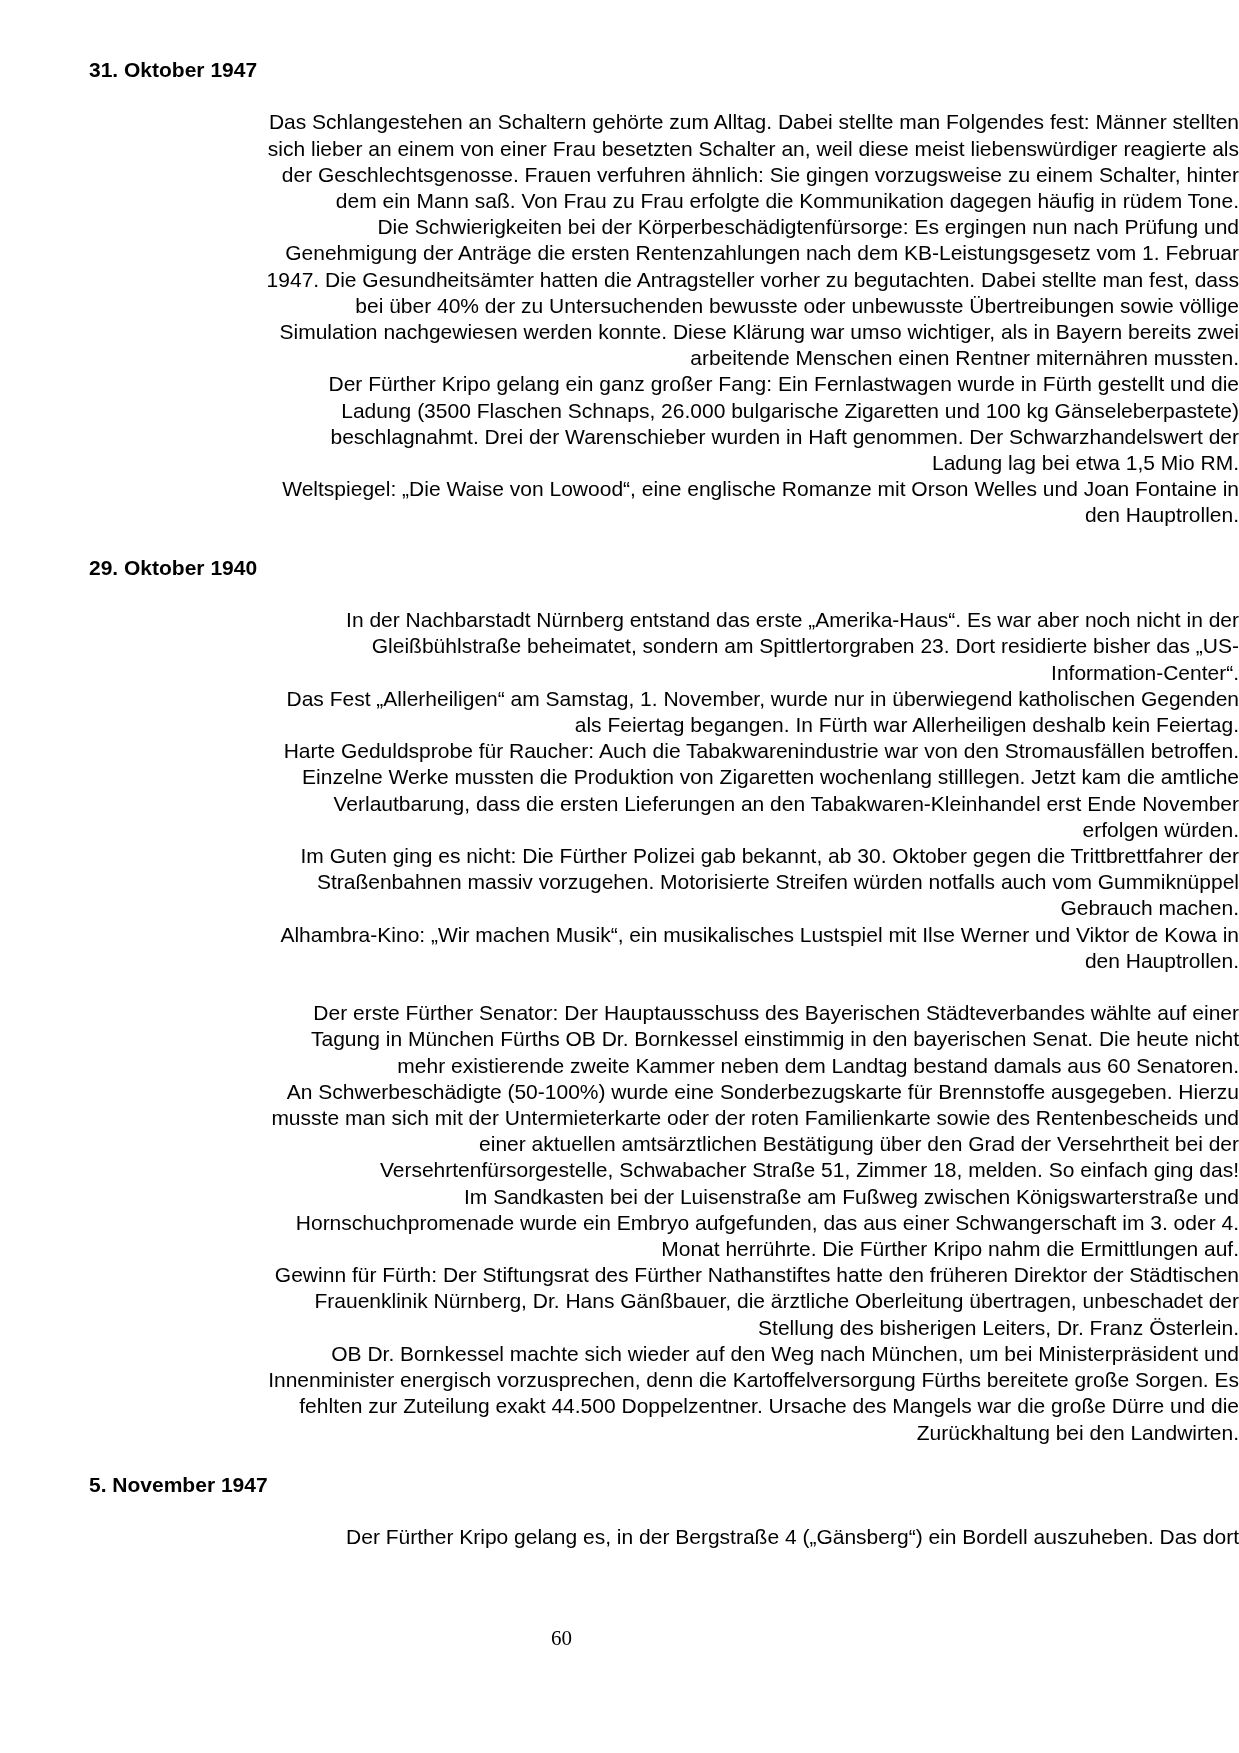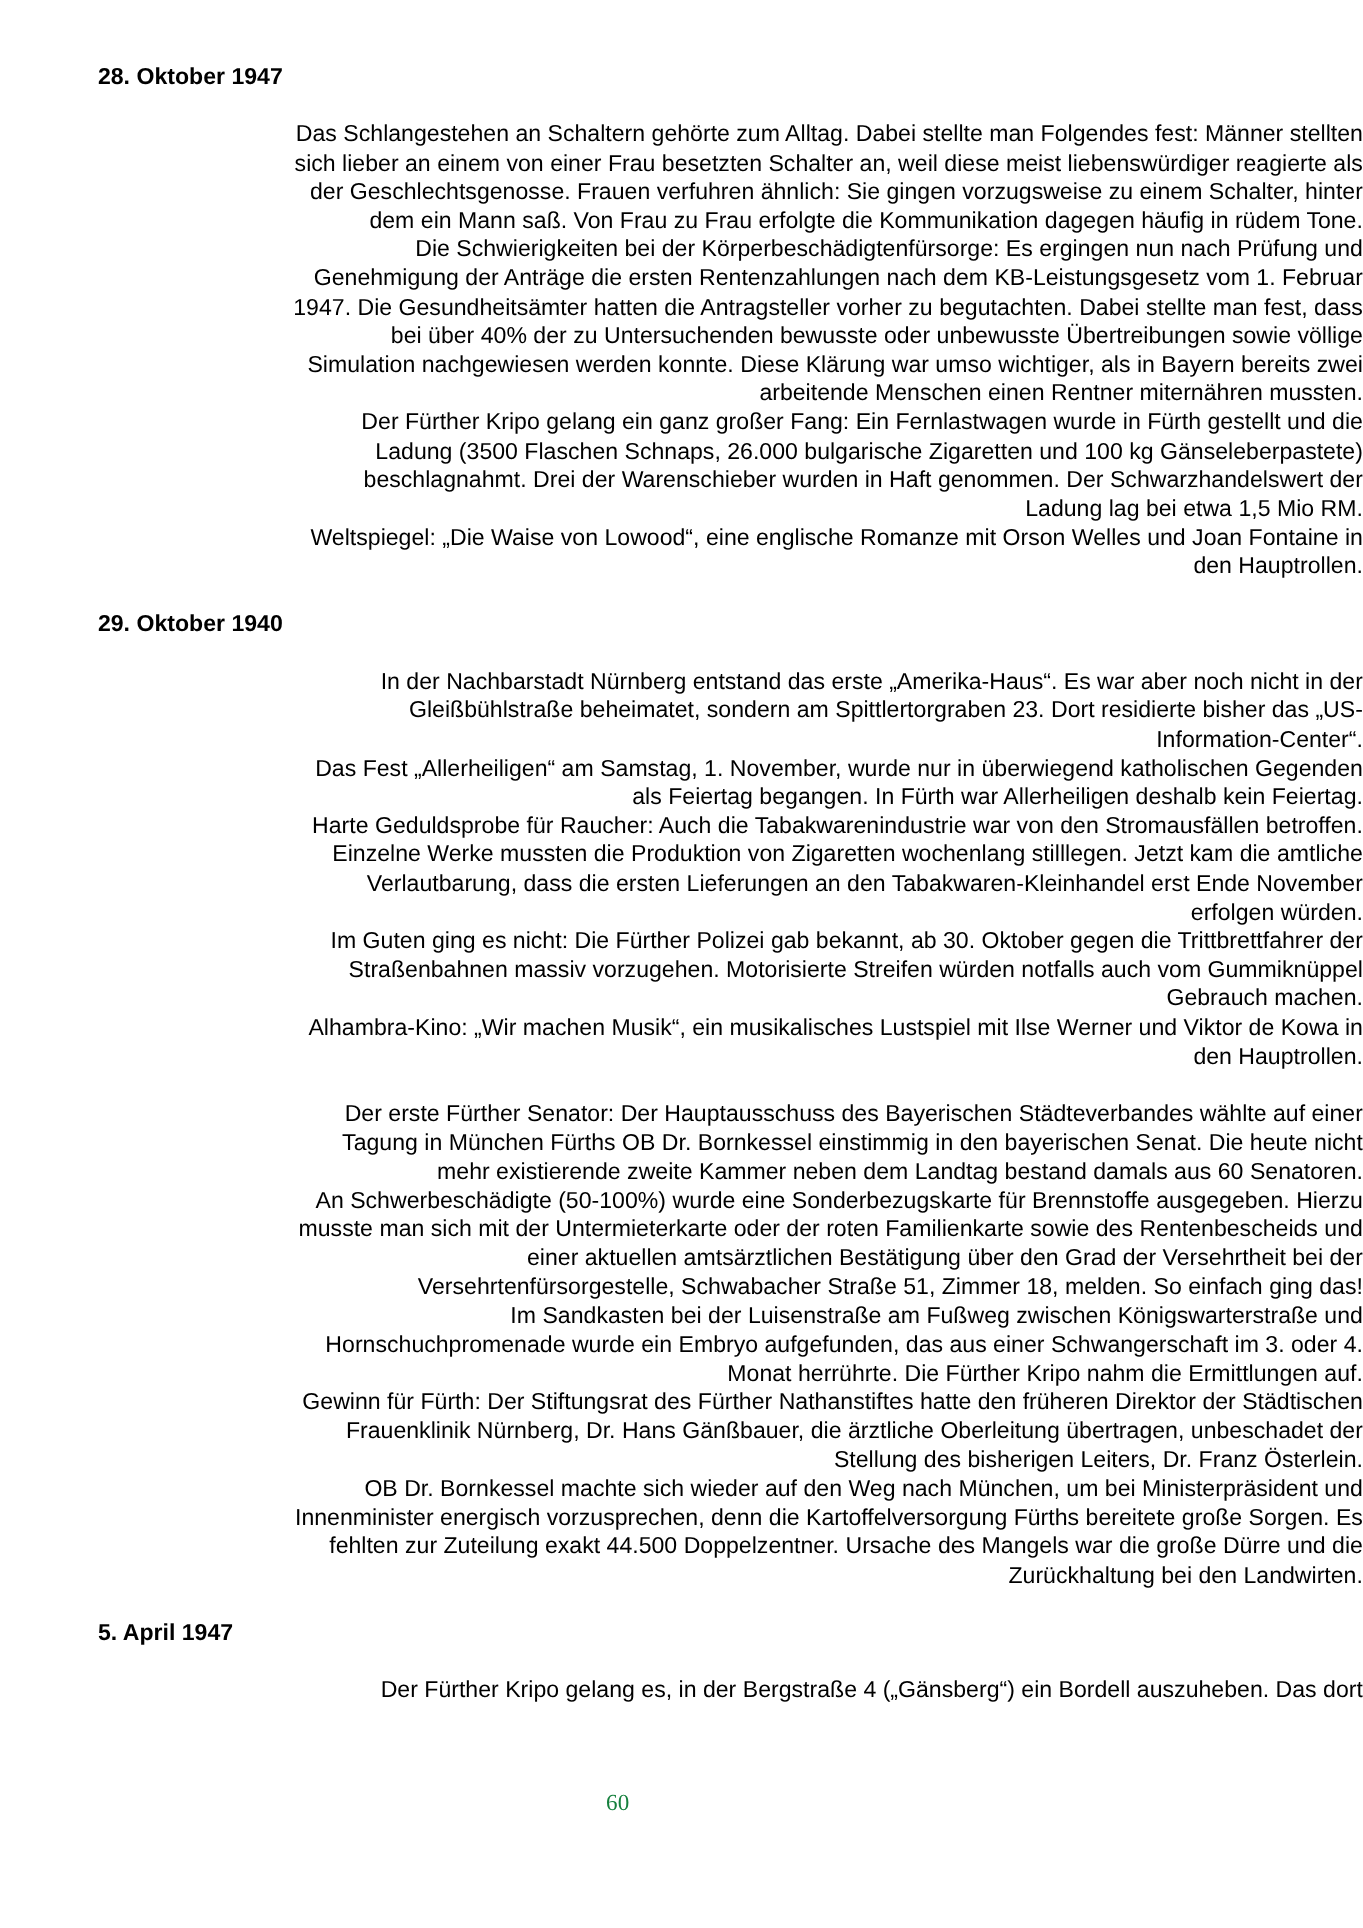--- a/index.html
+++ b/index.html
@@ -35,30 +35,30 @@
     white-space: pre; 
     text-align: right;
   }
   .page-footer {
     position: absolute;
     left: 551px;
     top: 1625px;
     font-family: "Liberation Serif", serif;
     font-size: 21px;
     line-height: 26px;
-    color: #15803d;
+    color: #000000;
   }
 </style>
 </head>
 <body>
 
 <div class="page">
 
   <div class="section">
-    <div class="section-heading">28. Oktober 1947</div>
+    <div class="section-heading">31. Oktober 1947</div>
     <div class="section-body">Das Schlangestehen an Schaltern gehörte zum Alltag. Dabei stellte man Folgendes fest: Männer stellten
 sich lieber an einem von einer Frau besetzten Schalter an, weil diese meist liebenswürdiger reagierte als
 der Geschlechtsgenosse. Frauen verfuhren ähnlich: Sie gingen vorzugsweise zu einem Schalter, hinter
 dem ein Mann saß. Von Frau zu Frau erfolgte die Kommunikation dagegen häufig in rüdem Tone.
 Die Schwierigkeiten bei der Körperbeschädigtenfürsorge: Es ergingen nun nach Prüfung und
 Genehmigung der Anträge die ersten Rentenzahlungen nach dem KB-Leistungsgesetz vom 1. Februar
 1947. Die Gesundheitsämter hatten die Antragsteller vorher zu begutachten. Dabei stellte man fest, dass
 bei über 40% der zu Untersuchenden bewusste oder unbewusste Übertreibungen sowie völlige
 Simulation nachgewiesen werden konnte. Diese Klärung war umso wichtiger, als in Bayern bereits zwei
 arbeitende Menschen einen Rentner miternähren mussten.
@@ -102,19 +102,19 @@
 Gewinn für Fürth: Der Stiftungsrat des Fürther Nathanstiftes hatte den früheren Direktor der Städtischen
 Frauenklinik Nürnberg, Dr. Hans Gänßbauer, die ärztliche Oberleitung übertragen, unbeschadet der
 Stellung des bisherigen Leiters, Dr. Franz Österlein.
 OB Dr. Bornkessel machte sich wieder auf den Weg nach München, um bei Ministerpräsident und
 Innenminister energisch vorzusprechen, denn die Kartoffelversorgung Fürths bereitete große Sorgen. Es
 fehlten zur Zuteilung exakt 44.500 Doppelzentner. Ursache des Mangels war die große Dürre und die
 Zurückhaltung bei den Landwirten.</div>
   </div>
 
   <div class="section">
-    <div class="section-heading">5. April 1947</div>
+    <div class="section-heading">5. November 1947</div>
     <div class="section-body">Der Fürther Kripo gelang es, in der Bergstraße 4 („Gänsberg“) ein Bordell auszuheben. Das dort</div>
   </div>
 
   <div class="page-footer">60</div>
 
 </div>
 
 </body></html>

